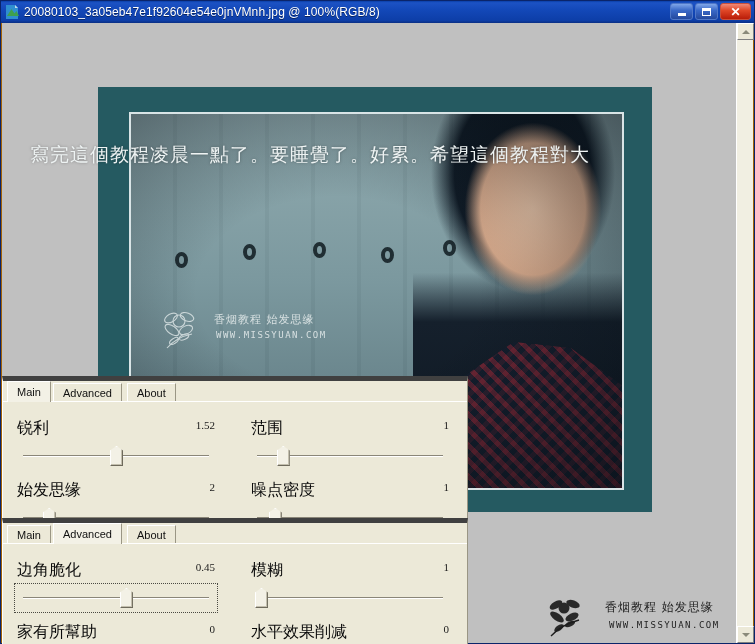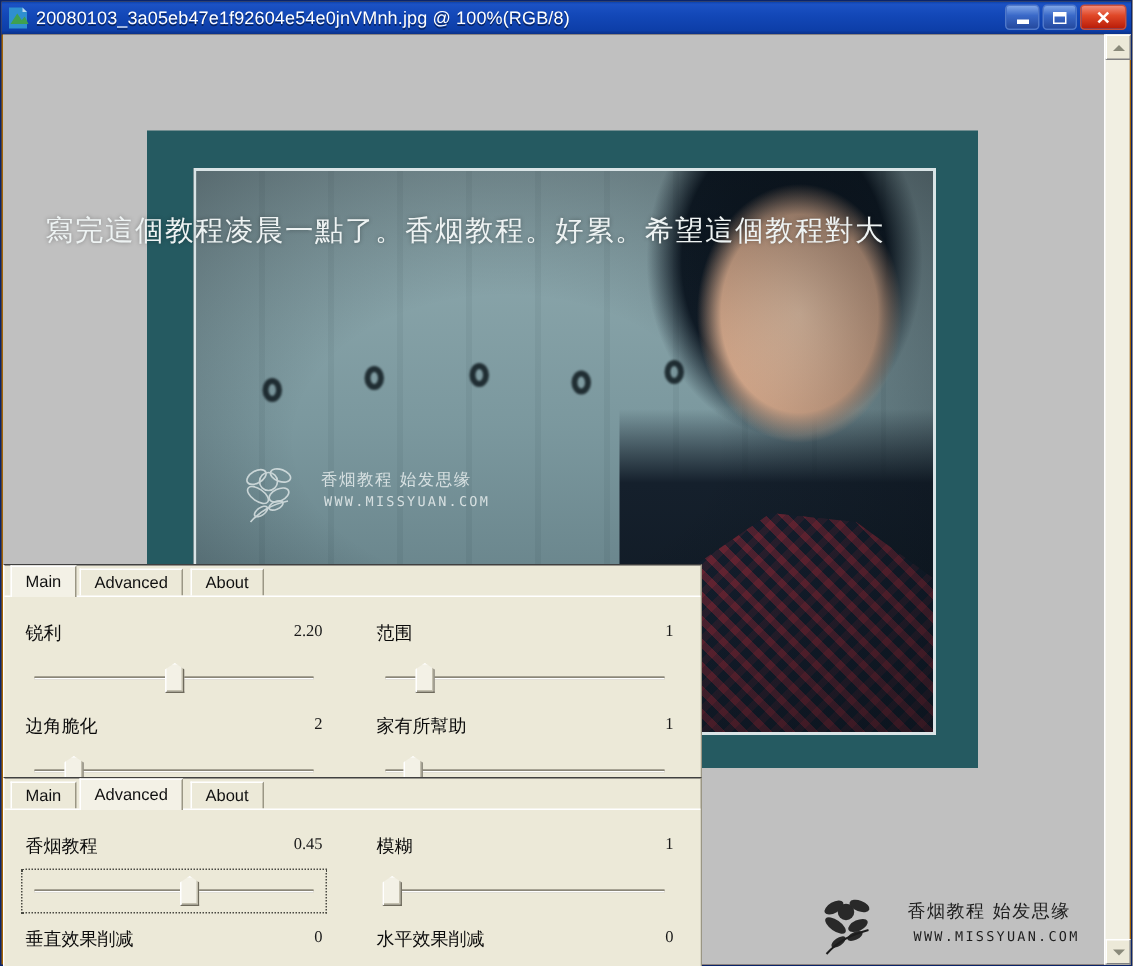--- a/index.html
+++ b/index.html
@@ -139,21 +139,21 @@
 
   
   #wm-dark { position:absolute; left:545px; top:572px; width:210px; height:52px; pointer-events:none; }
   #wm-dark .wm-title { color:#1d1d1d; font-size:12px; font-family:"DejaVu Sans", sans-serif; letter-spacing:1px; position:absolute; left:58px; top:4px; white-space:nowrap; }
   #wm-dark .wm-url { color:#1d1d1d; font-size:9px; font-family:"DejaVu Sans Mono", monospace; letter-spacing:1.5px; position:absolute; left:62px; top:25px; white-space:nowrap; }
 
   
   .panel {
     position:absolute;
     background:#ece9d8;
-    border-top:1px solid #404040;
+    border-top:5px solid #404040;
     border-left:1px solid #ffffff;
     border-right:1px solid #9a9684;
     font-family:"Liberation Sans", sans-serif;
   }
   #panel-main { left:0; top:353px; width:466px; height:148px; }
   #panel-adv  { left:0; top:495px; width:466px; height:149px; }
 
   
   .tabstrip { position:relative; height:20px; }
   .tab {
@@ -174,21 +174,21 @@
   }
   .tabline {
     position:absolute; left:0; right:0; top:20px; height:1px; background:#ffffff;
   }
 
   .panel-body { position:absolute; left:0; right:0; top:21px; bottom:0; background:#ece9d8; }
 
   .ctrl { position:absolute; }
   .ctrl-label {
     position:absolute; left:0; top:0;
-    font-size:12px; color:#0b0b0b;
+    font-size:16px; color:#0b0b0b;
     font-family:"DejaVu Sans", sans-serif;
     white-space:nowrap;
   }
   .ctrl-value {
     position:absolute; right:0; top:1px;
     font-size:11px; color:#1a1a1a;
     font-family:"Liberation Serif", serif;
     white-space:nowrap;
   }
   .slider { position:absolute; left:0; top:26px; width:100%; height:24px; }
@@ -255,21 +255,21 @@
           <div class="hook" style="left:312px; top:126px;"></div>
         </div>
         <div class="ph-girl">
           <div class="ph-shirt"></div>
         </div>
         <div class="ph-vignette"></div>
       </div>
     </div>
 
     <div id="caption">
-      <div>寫完這個教程凌晨一點了。香烟教程。好累。希望這個教程對大</div>
+      <div>寫完這個教程凌晨一點了。要睡覺了。好累。希望這個教程對大</div>
     </div>
 
     <div id="wm-light">
       <svg class="wm-flower" viewBox="0 0 48 42">
         <g fill="none" stroke="#e6eded" stroke-width="1.1" opacity=".9">
           <circle cx="17" cy="13" r="6"></circle>
           <ellipse cx="9" cy="10" rx="7" ry="4" transform="rotate(-30 9 10)"></ellipse>
           <ellipse cx="25" cy="9" rx="7" ry="4" transform="rotate(20 25 9)"></ellipse>
           <ellipse cx="10" cy="22" rx="8" ry="4" transform="rotate(35 10 22)"></ellipse>
           <ellipse cx="24" cy="22" rx="7" ry="4" transform="rotate(-25 24 22)"></ellipse>
@@ -303,86 +303,86 @@
       <div class="tabstrip">
         <div class="tab active" style="left:4px;">Main</div>
         <div class="tab" style="left:50px;">Advanced</div>
         <div class="tab" style="left:124px;">About</div>
         <div class="tabline"></div>
       </div>
       <div class="panel-body">
 
         <div class="ctrl" style="left:14px; top:16px; width:198px;">
           <div class="ctrl-label">锐利</div>
-          <div class="ctrl-value">2.20</div>
+          <div class="ctrl-value">1.52</div>
           <div class="slider">
             <div class="track"></div>
             <div class="thumb" style="left:47%;"></div>
           </div>
         </div>
 
         <div class="ctrl" style="left:248px; top:16px; width:198px;">
           <div class="ctrl-label">范围</div>
           <div class="ctrl-value">1</div>
           <div class="slider">
             <div class="track"></div>
             <div class="thumb" style="left:13%;"></div>
           </div>
         </div>
 
         <div class="ctrl" style="left:14px; top:78px; width:198px;">
-          <div class="ctrl-label">边角脆化</div>
+          <div class="ctrl-label">始发思缘</div>
           <div class="ctrl-value">2</div>
           <div class="slider">
             <div class="track"></div>
             <div class="thumb" style="left:13%;"></div>
           </div>
         </div>
 
         <div class="ctrl" style="left:248px; top:78px; width:198px;">
-          <div class="ctrl-label">家有所幫助</div>
+          <div class="ctrl-label">噪点密度</div>
           <div class="ctrl-value">1</div>
           <div class="slider">
             <div class="track"></div>
             <div class="thumb" style="left:9%;"></div>
           </div>
         </div>
 
       </div>
     </div>
 
     <div class="panel" id="panel-adv">
       <div class="tabstrip">
         <div class="tab" style="left:4px;">Main</div>
         <div class="tab active" style="left:50px;">Advanced</div>
         <div class="tab" style="left:124px;">About</div>
         <div class="tabline"></div>
       </div>
       <div class="panel-body">
 
         <div class="ctrl" style="left:14px; top:16px; width:198px;">
-          <div class="ctrl-label">香烟教程</div>
+          <div class="ctrl-label">边角脆化</div>
           <div class="ctrl-value">0.45</div>
           <div class="slider focused">
             <div class="track"></div>
             <div class="thumb" style="left:52%;"></div>
           </div>
         </div>
 
         <div class="ctrl" style="left:248px; top:16px; width:198px;">
           <div class="ctrl-label">模糊</div>
           <div class="ctrl-value">1</div>
           <div class="slider">
             <div class="track"></div>
             <div class="thumb" style="left:2%;"></div>
           </div>
         </div>
 
         <div class="ctrl" style="left:14px; top:78px; width:198px;">
-          <div class="ctrl-label">垂直效果削减</div>
+          <div class="ctrl-label">家有所幫助</div>
           <div class="ctrl-value">0</div>
 
         </div>
 
         <div class="ctrl" style="left:248px; top:78px; width:198px;">
           <div class="ctrl-label">水平效果削减</div>
           <div class="ctrl-value">0</div>
 
         </div>
 

